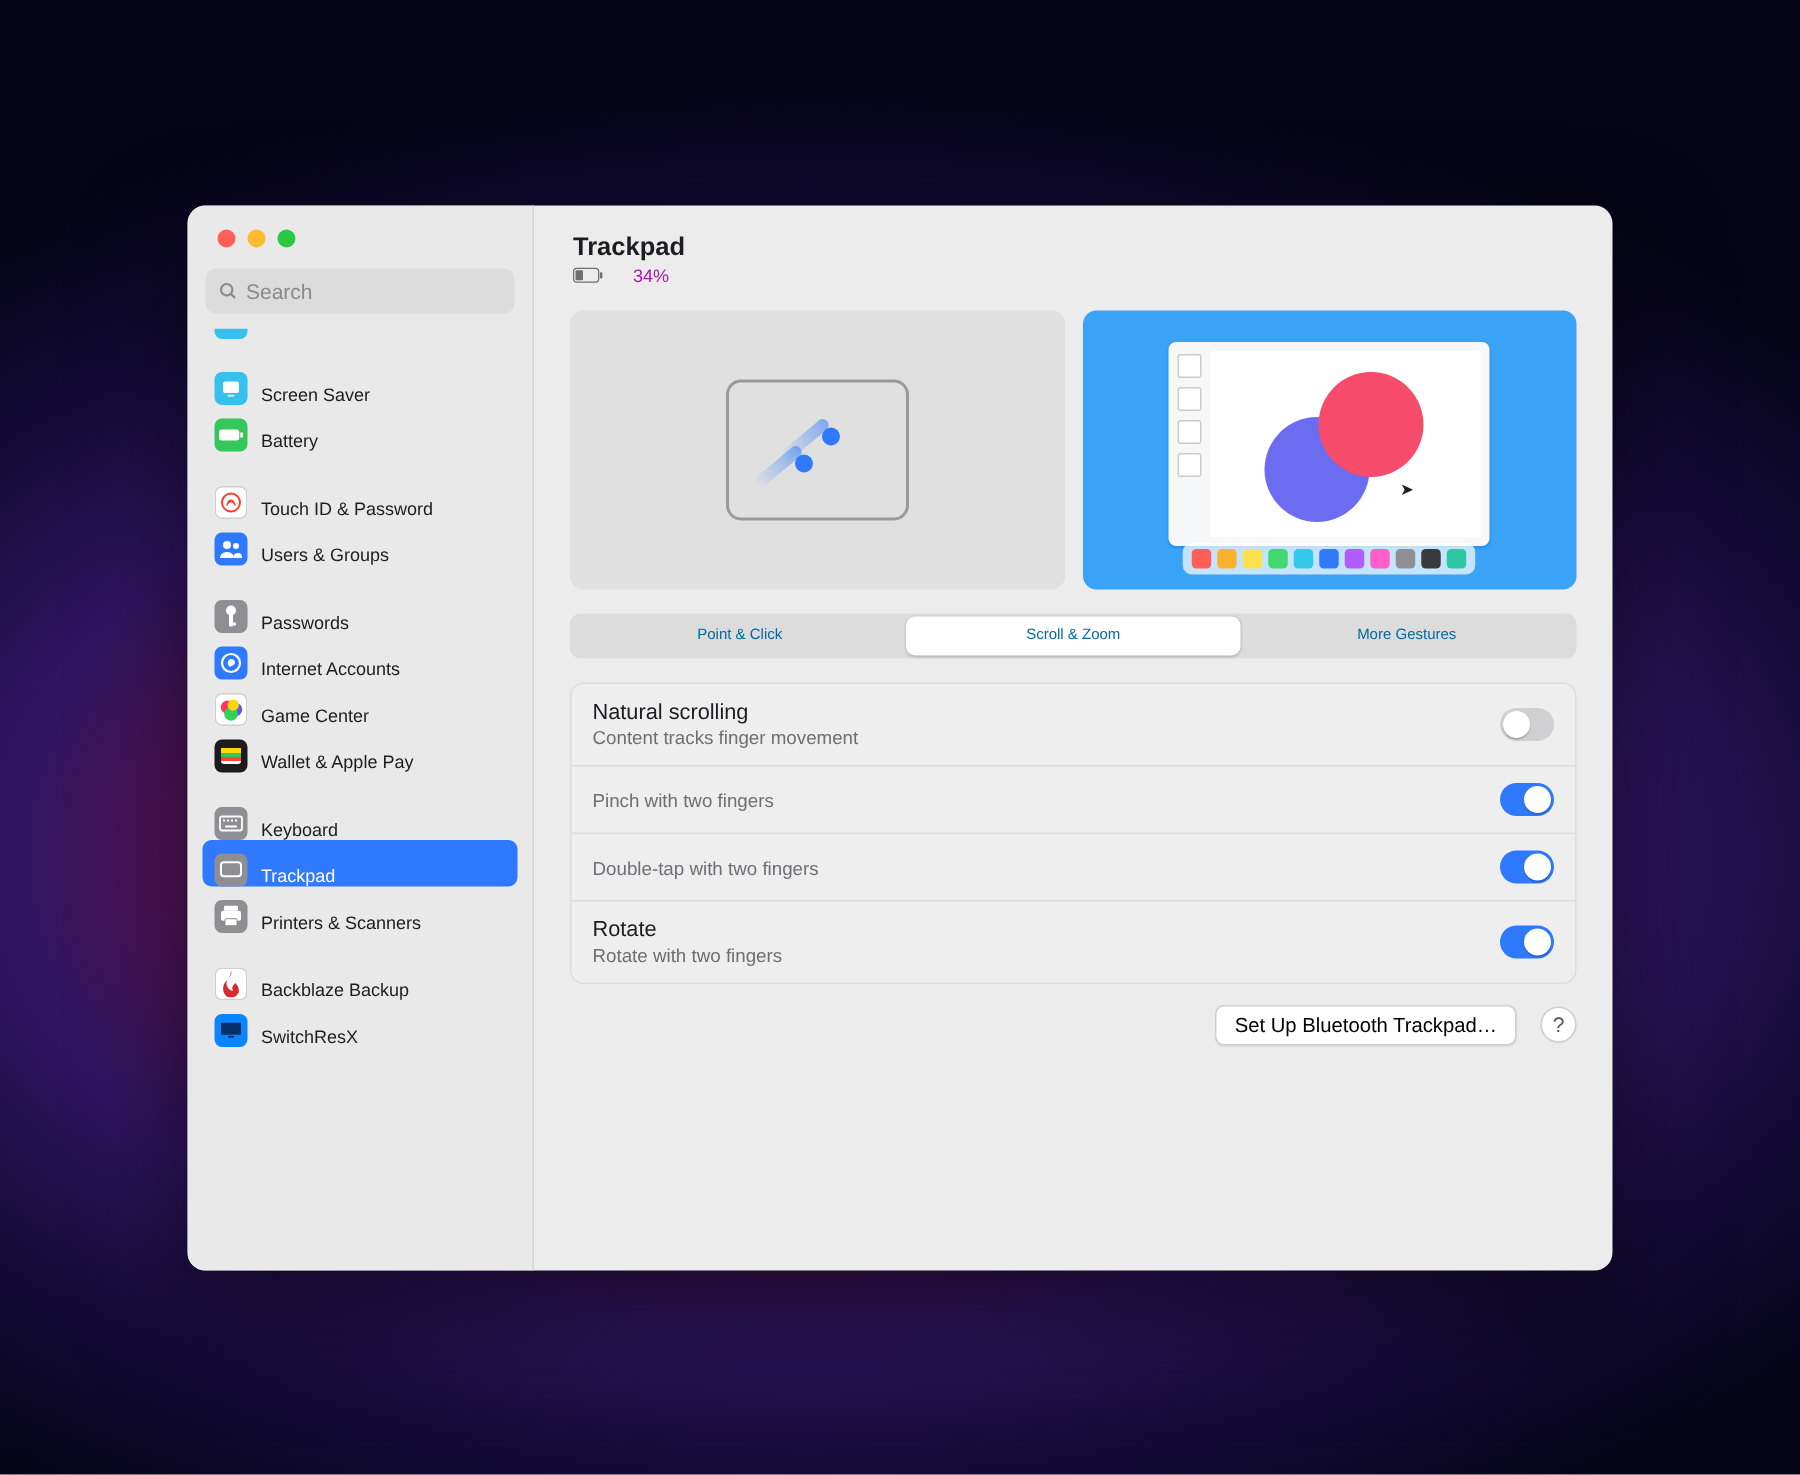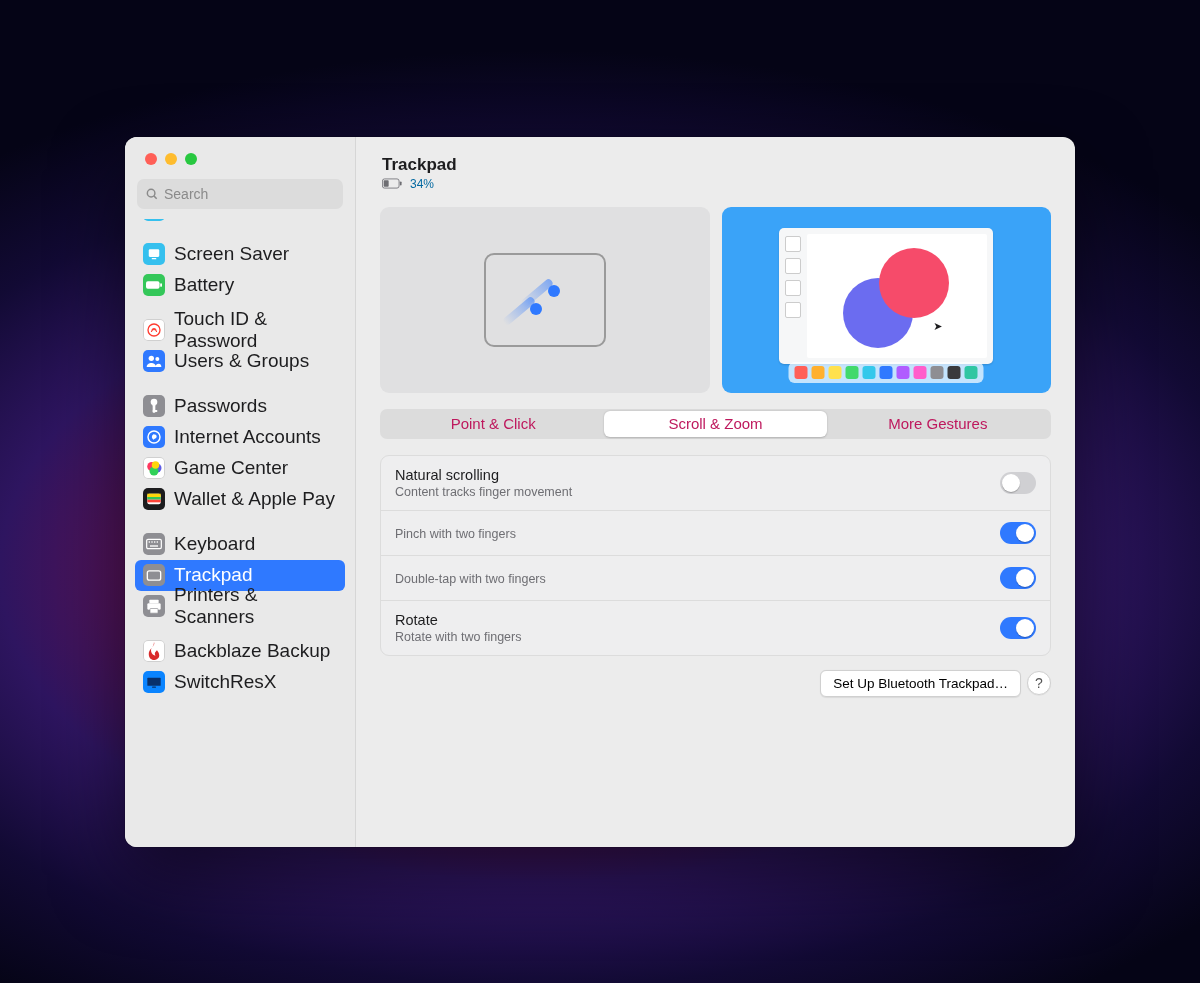--- a/index.html
+++ b/index.html
@@ -45,42 +45,42 @@
   .search svg { margin-right: 5px; flex: none; }
   .search input {
     border: none; background: transparent; outline: none;
     font-size: 14px; color: #555; width: 100%;
   }
   .search input::placeholder { color: #8a8a8a; }
   .sb-list { overflow-y: hidden; padding: 0 10px; flex: 1; }
   .sb-group { margin-top: 14px; }
   .sb-group:first-child { margin-top: 0; }
   .sb-item {
-    display: flex; align-items: center; gap: 9px;
+    display: flex; align-items: flex-end; gap: 9px;
     height: 31px; padding: 0 8px;
     border-radius: 6px;
     cursor: default;
-    font-size: 19px;
+    font-size: 12px;
   }
   .sb-item.selected { background: #2f79ff; color: #fff; }
   .sb-icon {
     width: 22px; height: 22px; border-radius: 5px;
     display: flex; align-items: center; justify-content: center;
     flex: none; color: #fff;
   }
   
   .main {
     flex: 1;
     padding: 18px 24px 20px 24px;
     display: flex; flex-direction: column;
     overflow: hidden;
   }
   .hdr { margin-bottom: 12px; padding-left: 2px; }
   .hdr h1 { font-size: 17px; font-weight: 700; }
-  .hdr .batt { font-size: 12px; color: #0369a1; margin-top: 2px; display:flex; align-items:center; gap:8px; }
+  .hdr .batt { font-size: 12px; color: #a21caf; margin-top: 2px; display:flex; align-items:center; gap:20px; }
   .previews { display: flex; gap: 12px; margin-top: 4px; }
   .pv {
     flex: 1; height: 186px; border-radius: 9px;
     background: #e0e0e1; display: flex; align-items: center; justify-content: center;
     overflow: hidden; position: relative;
   }
   .pv.right { background: #3aa3f8; }
   .trackpad-shape {
     width: 122px; height: 94px; border: 2px solid #9a9a9a; border-radius: 10px;
     position: relative;
@@ -104,22 +104,22 @@
   .circ.red  { width:70px; height:70px; background:#f64b6a; left:72px; top:14px; }
   .cursor { position:absolute; left:126px; top:86px; font-size:11px; }
   .dock { position:absolute; bottom:10px; left:50%; transform:translateX(-50%); display:flex; gap:4px; background:rgba(255,255,255,0.7); padding:4px 6px; border-radius:6px; }
   .dock div { width:13px; height:13px; border-radius:3px; }
   
   .seg {
     display: flex; margin-top: 16px;
     background: #dcdcdc; border-radius: 7px; padding: 2px;
   }
   .seg button {
-    flex:1; border:none; background:transparent; font-size:15px; height:26px;
-    border-radius:6px; cursor:default; color:#be185d;
+    flex:1; border:none; background:transparent; font-size:10px; height:26px;
+    border-radius:6px; cursor:default; color:#0369a1;
   }
   .seg button.active { background:#fff; box-shadow: 0 0.5px 2px rgba(0,0,0,0.2); }
   
   .settings {
     margin-top: 16px;
     background:#eeeeef; border:1px solid #dcdcdc; border-radius:9px;
     overflow:hidden;
   }
   .row {
     display:flex; align-items:center; padding: 11px 14px; gap: 20px;
@@ -132,21 +132,21 @@
     width: 36px; height: 22px; border-radius: 11px; position:relative;
     background:#d0d0d3; transition: background .15s;
   }
   .toggle.on { background:#2f79ff; }
   .toggle .knob {
     width:18px; height:18px; background:#fff; border-radius:50%;
     position:absolute; top:2px; left:2px; box-shadow:0 1px 1px rgba(0,0,0,0.25);
   }
   .toggle.on .knob { left:16px; }
   
-  .footer { display:flex; justify-content:flex-end; gap:6px; margin-top:14px; align-items:center; }
+  .footer { display:flex; justify-content:flex-end; gap:16px; margin-top:14px; align-items:center; }
   .btn {
     background:#fff; border:1px solid #d0d0d0; border-radius:6px;
     height:27px; padding:0 12px; font-size:13.5px;
     box-shadow: 0 0.5px 1px rgba(0,0,0,0.08); cursor:default;
   }
   .help-btn {
     width:24px; height:24px; border-radius:50%;
     background:#fff; border:1px solid #d0d0d0;
     display:flex; align-items:center; justify-content:center;
     font-size:14px; color:#555; box-shadow: 0 0.5px 1px rgba(0,0,0,0.08);

